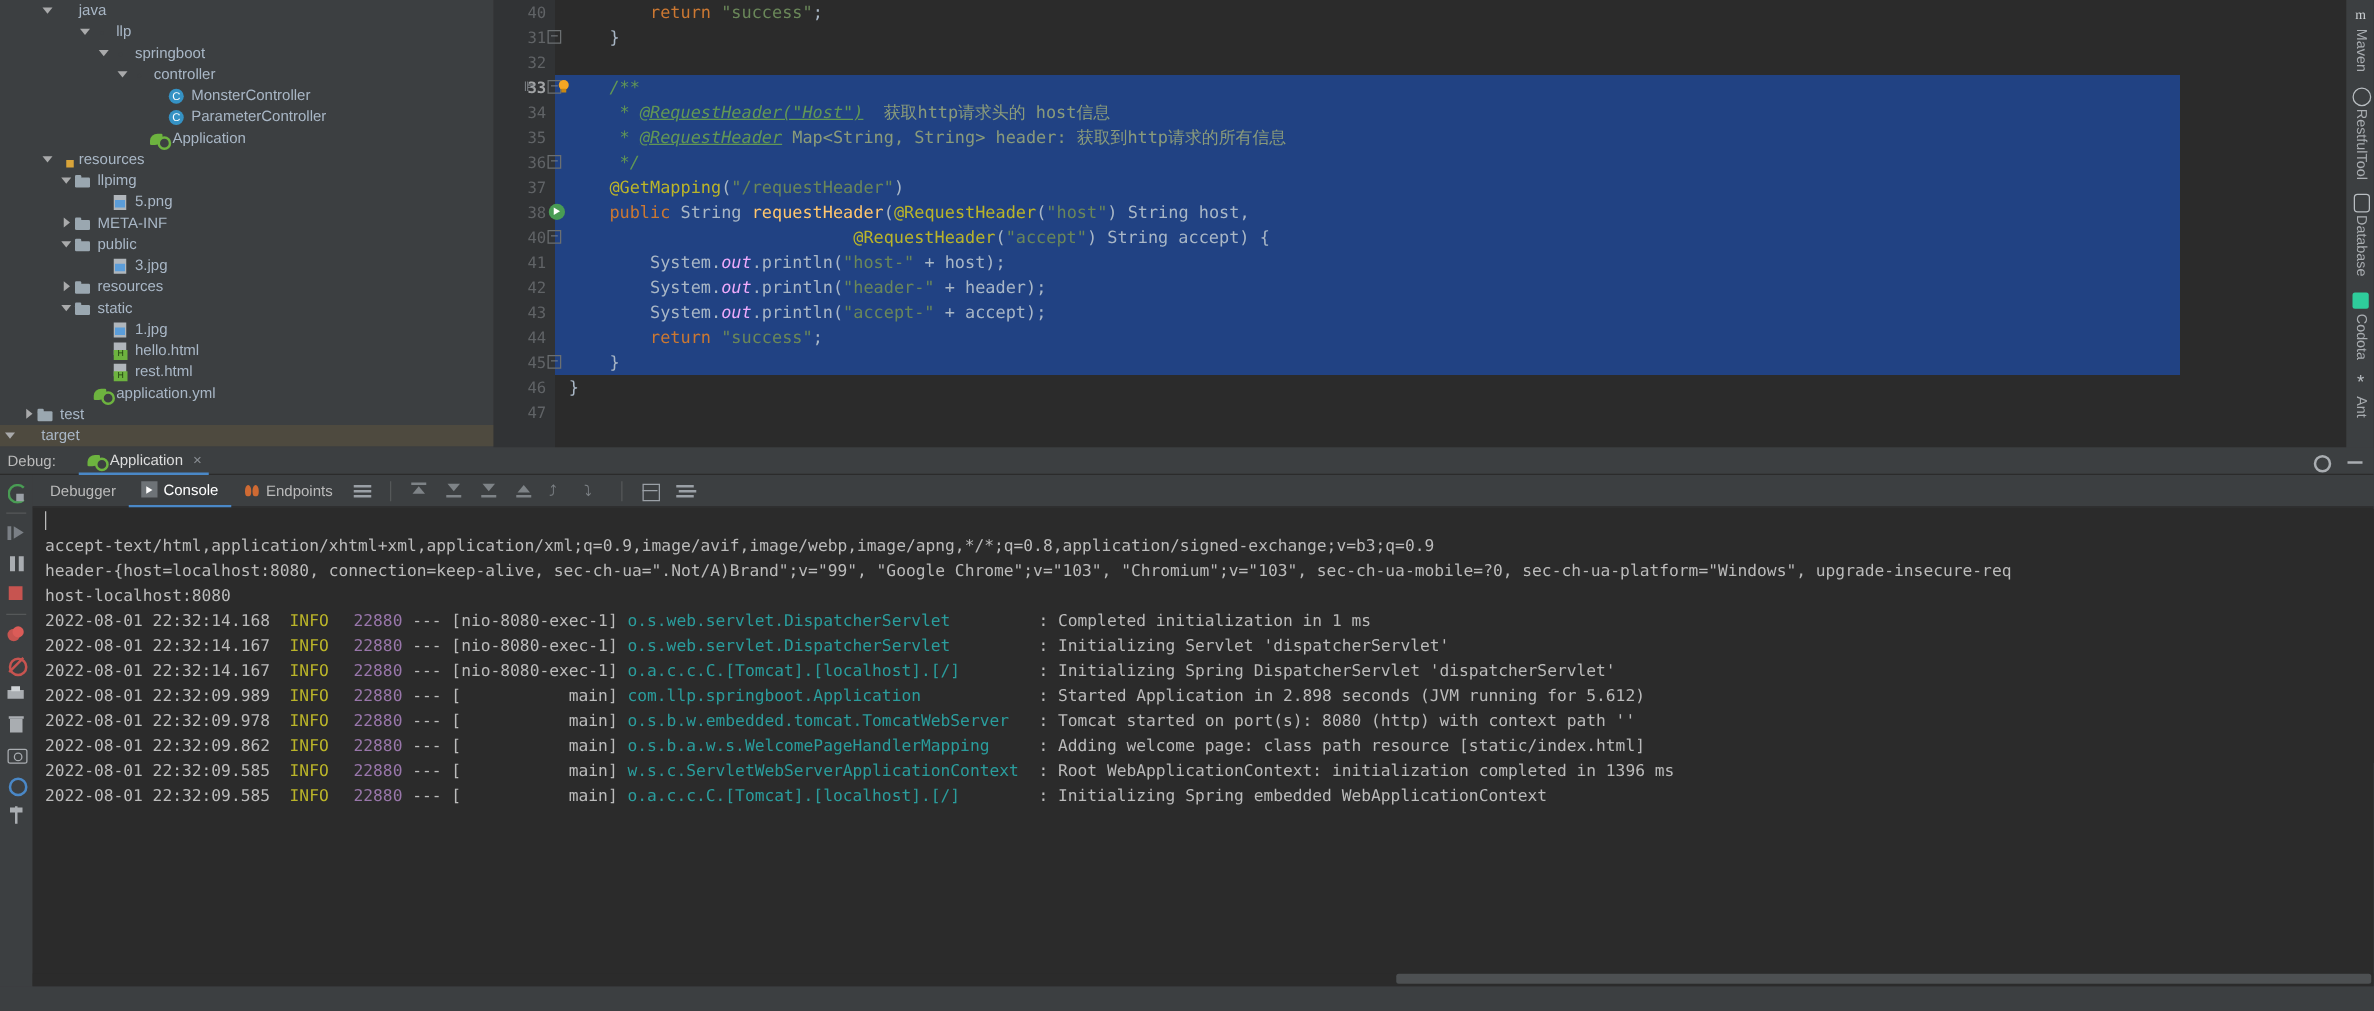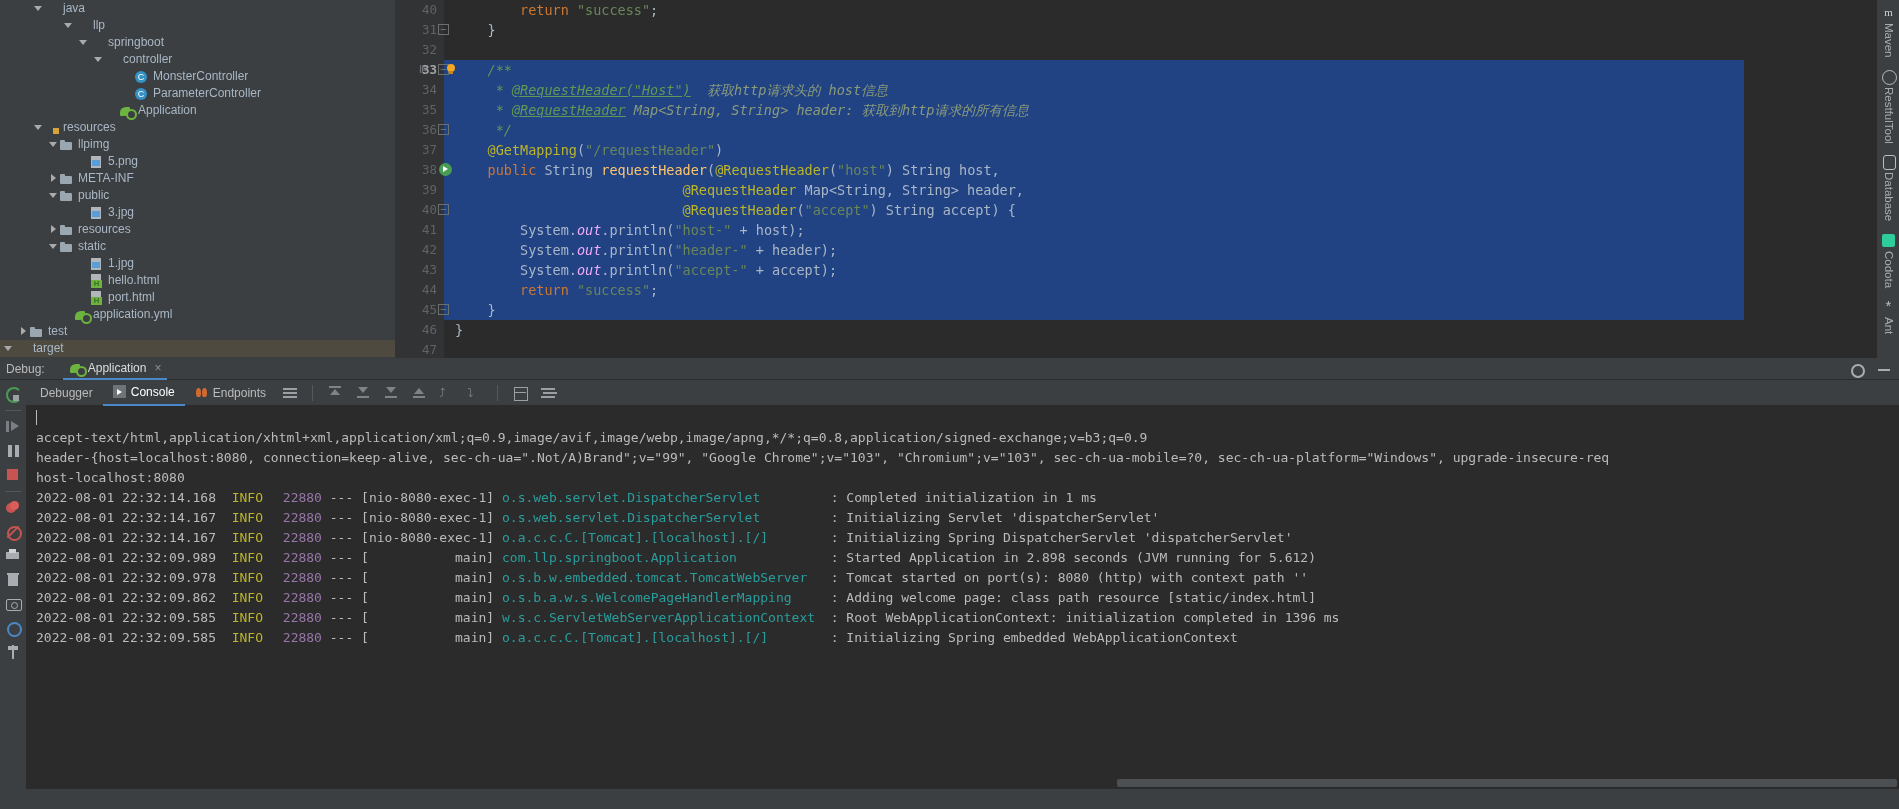--- a/index.html
+++ b/index.html
@@ -247,21 +247,21 @@
     border-top: 3.5px solid transparent;
     border-bottom: 3.5px solid transparent;
     border-left: 5px solid #ffffff;
   }
   
   .k  { color: #cc7832; }            
   .s  { color: #6a8759; }            
   .an { color: #bbb529; }            
   .cm { color: #629755; font-style: italic; }  
   .cmu{ color: #629755; font-style: italic; text-decoration: underline; }
-  .cmg{ color: #8a9b7a; font-style: italic; }
+  .cmg{ color: #8a9b7a; }
   .fn { color: #ffc66d; }            
   .fi { color: #f0abfc; font-style: italic; } 
   .t  { color: #a9b7c6; }
   
   .right-rail {
     position: absolute; right: 0; top: 0;
     width: 18px; height: 378px;
     background: #3c3f41;
   }
   .rail-mark {
@@ -811,21 +811,21 @@
         <div class="tree-row">
           <span style="display: inline-block; flex: 0 0 78px; width: 78px;"></span>
           <span class="arrow "></span>
           <span class="ico html"></span>
           <span class="tree-label">hello.html</span>
         </div>
         <div class="tree-row">
           <span style="display: inline-block; flex: 0 0 78px; width: 78px;"></span>
           <span class="arrow "></span>
           <span class="ico html"></span>
-          <span class="tree-label">port.html</span>
+          <span class="tree-label">rest.html</span>
         </div>
         <div class="tree-row">
           <span style="display: inline-block; flex: 0 0 63px; width: 63px;"></span>
           <span class="arrow "></span>
           <span class="ico spring"></span>
           <span class="tree-label">application.yml</span>
         </div>
         <div class="tree-row">
           <span style="display: inline-block; flex: 0 0 18px; width: 18px;"></span>
           <span class="arrow right"></span>
@@ -845,21 +845,20 @@
       <div class="code-rows" id="code-rows">
           <div class="code-row"><span class="lineno">40</span><span class="code-text"><span class="t">        </span><span class="k">return</span><span class="t"> </span><span class="s">"success"</span><span class="t">;</span></span></div>
           <div class="code-row"><span class="lineno">31</span><span class="fold-mark">–</span><span class="code-text"><span class="t">    }</span></span></div>
           <div class="code-row"><span class="lineno">32</span><span class="code-text"></span></div>
           <div class="code-row"><div class="sel-band"></div><span class="lineno cur">33</span><span class="fold-mark">–</span><span class="bulb"></span><span style="position: absolute; left: 24px; top: 5px; width: 11px; height: 10px; color: rgb(138, 143, 148); font-size: 11px; line-height: 10px; font-family: &quot;DejaVu Sans Mono&quot;, monospace;">⊫</span><span class="code-text"><span class="cm">    /**</span></span></div>
           <div class="code-row"><div class="sel-band"></div><span class="lineno">34</span><span class="code-text"><span class="cm">     * </span><span class="cmu">@RequestHeader("Host")</span><span class="cmg">  获取http请求头的 host信息</span></span></div>
           <div class="code-row"><div class="sel-band"></div><span class="lineno">35</span><span class="code-text"><span class="cm">     * </span><span class="cmu">@RequestHeader</span><span class="cmg"> Map&lt;String, String&gt; header: 获取到http请求的所有信息</span></span></div>
           <div class="code-row"><div class="sel-band"></div><span class="lineno">36</span><span class="fold-mark">–</span><span class="code-text"><span class="cm">     */</span></span></div>
           <div class="code-row"><div class="sel-band"></div><span class="lineno">37</span><span class="code-text"><span class="t">    </span><span class="an">@GetMapping</span><span class="t">(</span><span class="s">"/requestHeader"</span><span class="t">)</span></span></div>
           <div class="code-row"><div class="sel-band"></div><span class="lineno">38</span><span class="runmark"></span><span class="code-text"><span class="t">    </span><span class="k">public</span><span class="t"> String </span><span class="fn">requestHeader</span><span class="t">(</span><span class="an">@RequestHeader</span><span class="t">(</span><span class="s">"host"</span><span class="t">) String host,</span></span></div>
-          <div class="code-row"><div class="sel-band"></div><span class="lineno">39</span><span class="code-text"><span class="t">                            </span><span class="an">@RequestHeader</span><span class="t"> Map&lt;String, String&gt; header,</span></span></div>
           <div class="code-row"><div class="sel-band"></div><span class="lineno">40</span><span class="fold-mark">–</span><span class="code-text"><span class="t">                            </span><span class="an">@RequestHeader</span><span class="t">(</span><span class="s">"accept"</span><span class="t">) String accept) {</span></span></div>
           <div class="code-row"><div class="sel-band"></div><span class="lineno">41</span><span class="code-text"><span class="t">        System.</span><span class="fi">out</span><span class="t">.println(</span><span class="s">"host-"</span><span class="t"> + host);</span></span></div>
           <div class="code-row"><div class="sel-band"></div><span class="lineno">42</span><span class="code-text"><span class="t">        System.</span><span class="fi">out</span><span class="t">.println(</span><span class="s">"header-"</span><span class="t"> + header);</span></span></div>
           <div class="code-row"><div class="sel-band"></div><span class="lineno">43</span><span class="code-text"><span class="t">        System.</span><span class="fi">out</span><span class="t">.println(</span><span class="s">"accept-"</span><span class="t"> + accept);</span></span></div>
           <div class="code-row"><div class="sel-band"></div><span class="lineno">44</span><span class="code-text"><span class="t">        </span><span class="k">return</span><span class="t"> </span><span class="s">"success"</span><span class="t">;</span></span></div>
           <div class="code-row"><div class="sel-band"></div><span class="lineno">45</span><span class="fold-mark">–</span><span class="code-text"><span class="t">    }</span></span></div>
           <div class="code-row"><span class="lineno">46</span><span class="code-text"><span class="t">}</span></span></div>
           <div class="code-row"><span class="lineno">47</span><span class="code-text"></span></div>
         </div>
       <div class="right-rail">

